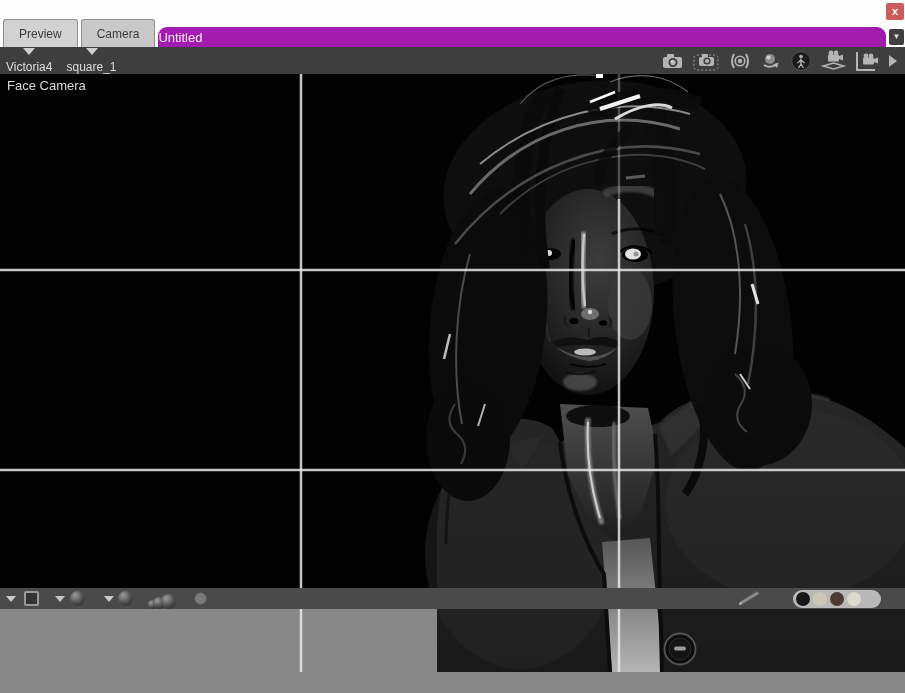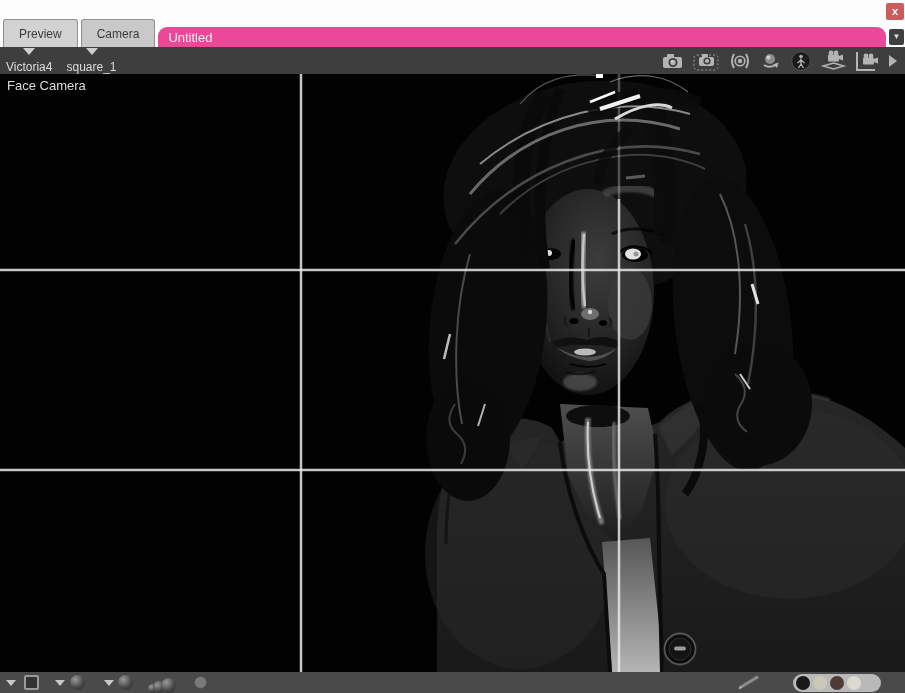--- a/index.html
+++ b/index.html
@@ -15,39 +15,39 @@
                cursor:pointer; font-family:"Liberation Sans", sans-serif; }
 
   
   .tabrow { height:22px; background:#ffffff; display:flex; align-items:flex-end;
             padding-left:3px; flex:none; position:relative; }
   .tab { height:28px; padding:0 15px; display:flex; align-items:center;
          font-size:12px; color:#3a3a3a; background:#d2d2d2;
          border:1px solid #909090; border-bottom:none;
          border-radius:3px 3px 0 0; margin-right:3px; cursor:pointer; }
   .tab.render { background:#c9c9c9; }
-  .doctab { flex:1; height:20px; background:#ec4899; border-radius:9px 9px 0 0;
+  .doctab { flex:1; height:20px; background:#a21caf; border-radius:9px 9px 0 0;
             color:#ededed; font-size:13px; display:flex; align-items:center;
-            padding-left:10px; margin-right:3px; }
+            padding-left:0; margin-right:3px; }
   .tab-overflow { width:15px; height:16px; margin:0 1px 2px 0; border:none;
                   background:#3f3f3f; color:#dcdcdc; font-size:8px; line-height:14px;
                   text-align:center; cursor:pointer; border-radius:2px; }
 
   
   .camtoolbar { height:27px; background:#3e3e3e; display:flex; align-items:center;
                 padding:0 6px; flex:none; }
   .selector { display:flex; align-items:center; gap:5px; margin-right:14px;
               color:#dcdcdc; font-size:12px; cursor:pointer;flex-direction:column; }
   .tri { width:0; height:0; border-left:6px solid transparent;
          border-right:6px solid transparent; border-top:7px solid #cfcfcf; }
   .cam-icons { margin-left:auto; display:flex; align-items:center; gap:7px; }
   .cam-icons svg { display:block; cursor:pointer; }
 
   
-  .viewport { height:598px; background:#020202; position:relative; flex:none; }
+  .viewport { height:514px; background:#020202; position:relative; flex:none; }
   .cam-label { position:absolute; left:7px; top:4px; color:#dcdcdc; font-size:13px;
                z-index:5; }
   svg.scene { position:absolute; left:0; top:0; }
 
   
   .bottombar { height:21px; background:#4a4a4a; position:relative; flex:none; }
   .bb { position:absolute; top:0; height:21px; display:flex; align-items:center;
         cursor:pointer; }
   .tri-sm { width:0; height:0; border-left:5px solid transparent;
             border-right:5px solid transparent; border-top:6px solid #c8c8c8; }

